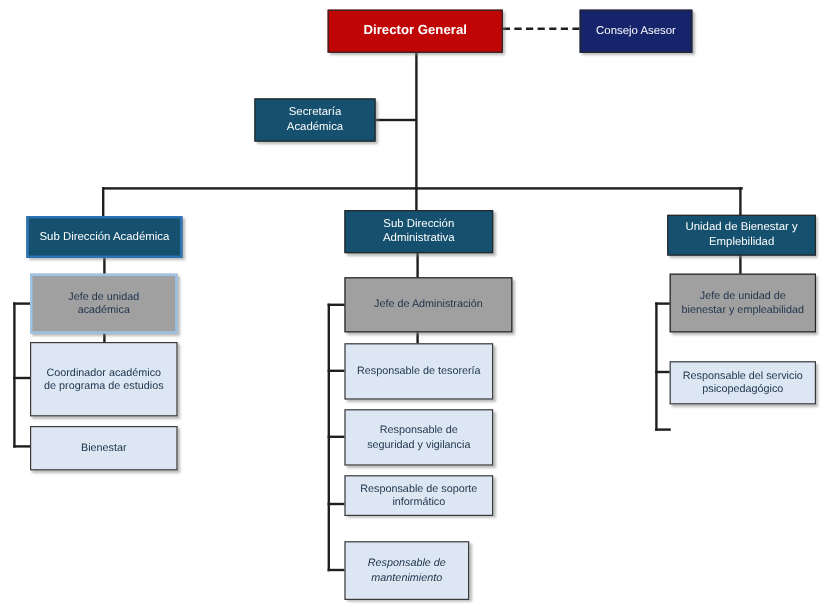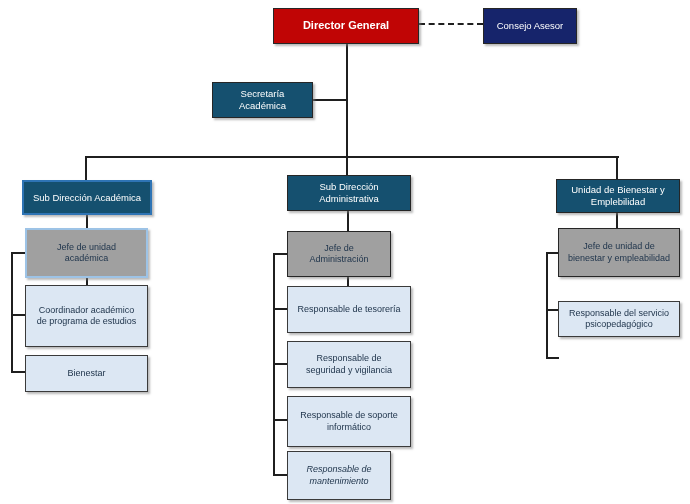--- a/index.html
+++ b/index.html
@@ -82,30 +82,30 @@
   <div class="box grayfill gray-blueborder" style="left:25px;top:228px;width:123px;height:50px;">
     <span>Jefe de unidad académica</span>
   </div>
   <div class="box lightblue" style="left:25px;top:285px;width:123px;height:62px;">
     <span>Coordinador académico de programa de estudios</span>
   </div>
   <div class="box lightblue" style="left:25px;top:355px;width:123px;height:37px;">
     <span>Bienestar</span>
   </div>
 
-  <div class="box grayfill" style="left:287px;top:231px;width:104px;height:46px;">
+  <div class="box grayfill" style="left:287px;top:231px;width:140px;height:46px;">
     <span>Jefe de Administración</span>
   </div>
   <div class="box lightblue" style="left:287px;top:286px;width:124px;height:47px;">
     <span>Responsable de tesorería</span>
   </div>
   <div class="box lightblue" style="left:287px;top:341px;width:124px;height:47px;">
     <span>Responsable de seguridad y vigilancia</span>
   </div>
-  <div class="box lightblue" style="left:287px;top:396px;width:124px;height:51px;">
+  <div class="box lightblue" style="left:287px;top:396px;width:124px;height:34px;">
     <span>Responsable de soporte informático</span>
   </div>
   <div class="box lightblue" style="left:287px;top:451px;width:104px;height:49px;font-style:italic;">
     <span>Responsable de mantenimiento</span>
   </div>
 
   <div class="box grayfill" style="left:558px;top:228px;width:122px;height:49px;">
     <span>Jefe de unidad de bienestar y empleabilidad</span>
   </div>
   <div class="box lightblue" style="left:558px;top:301px;width:122px;height:36px;">

